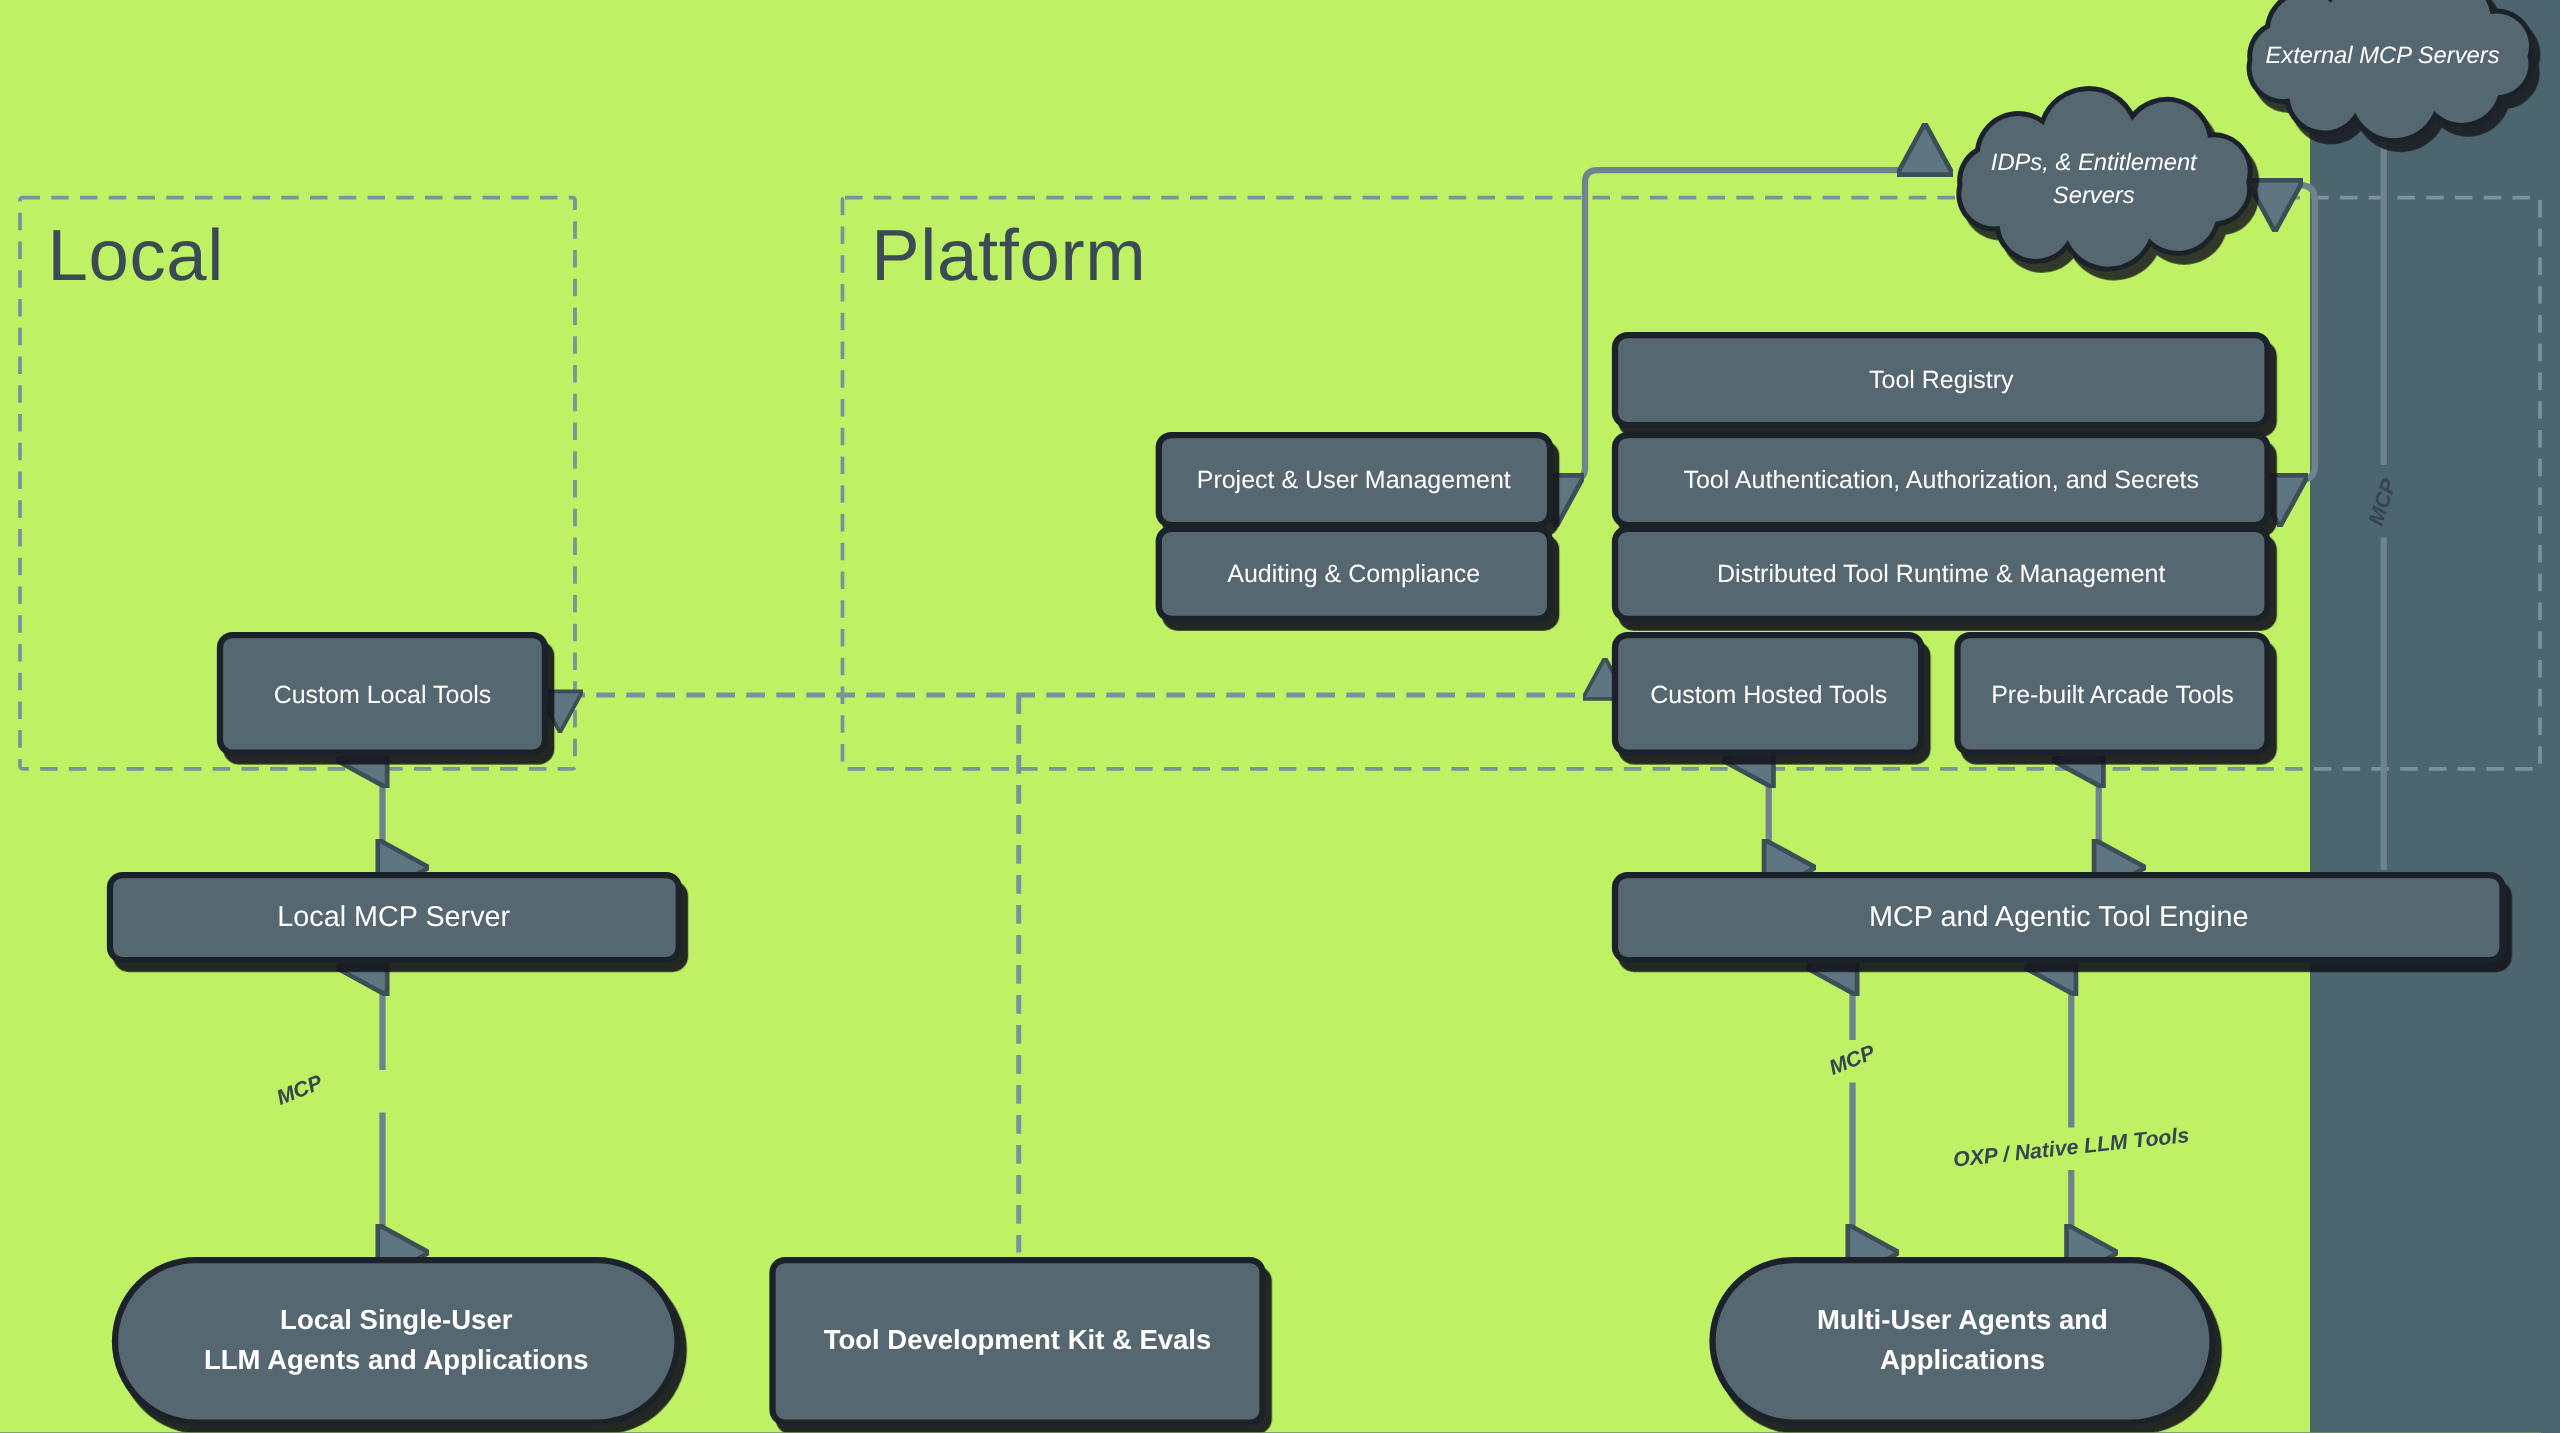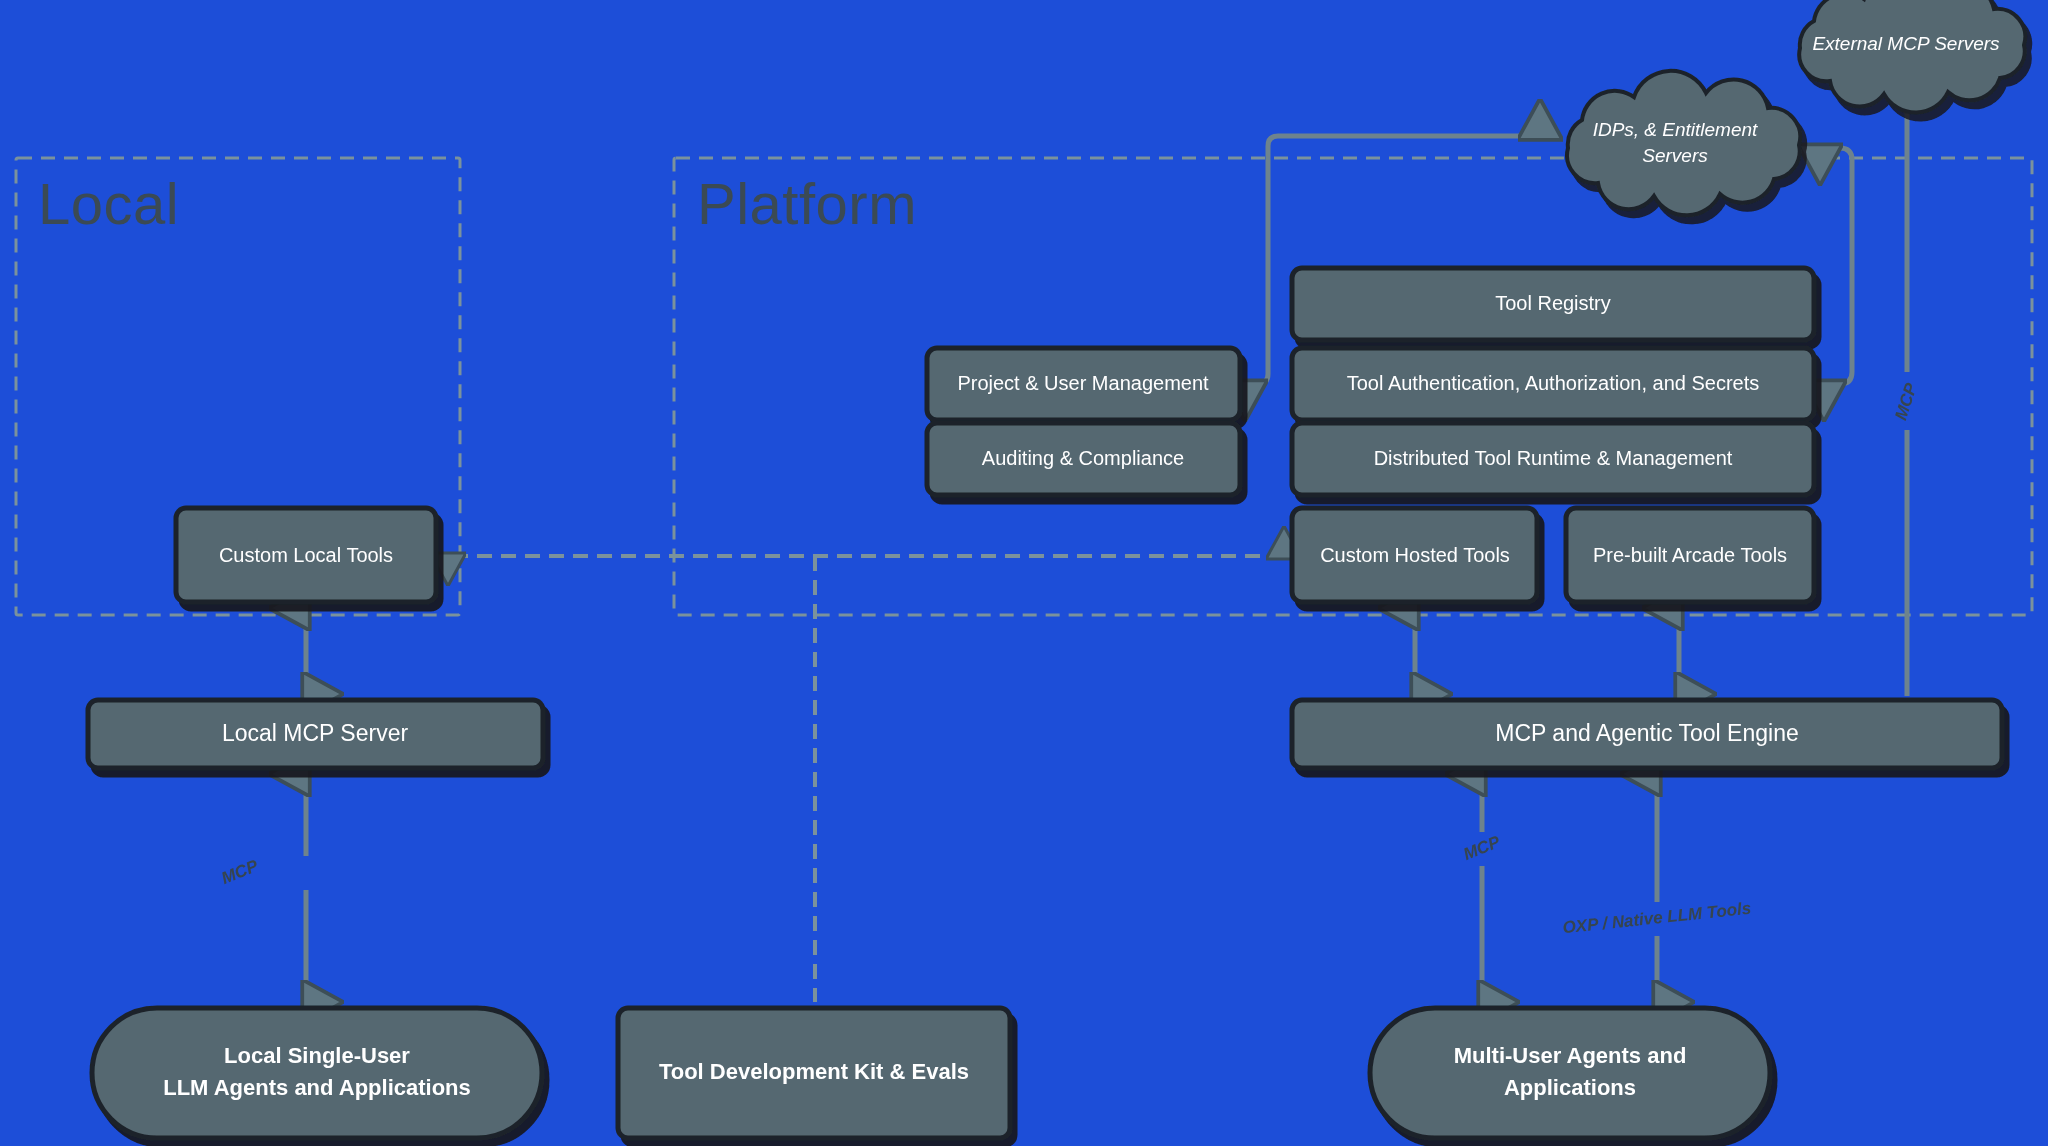--- a/index.html
+++ b/index.html
@@ -8,23 +8,23 @@
     background: #4c666f;
   }
   body {
     width: 2048px;
     height: 1146px;
     overflow: hidden;
     font-family: "Liberation Sans", sans-serif;
   }
   #stage {
     position: relative;
-    width: 2048px;
+    width: 1848px;
     height: 1146px;
-    background: #1d4ed8;
+    background: #bef264;
     text-align: right;
   }
   svg.diagram {
     position: absolute;
     top: 0; left: 0;
     width: 2048px;
     height: 1146px;
     display: block;
   }
   .zone-label {

